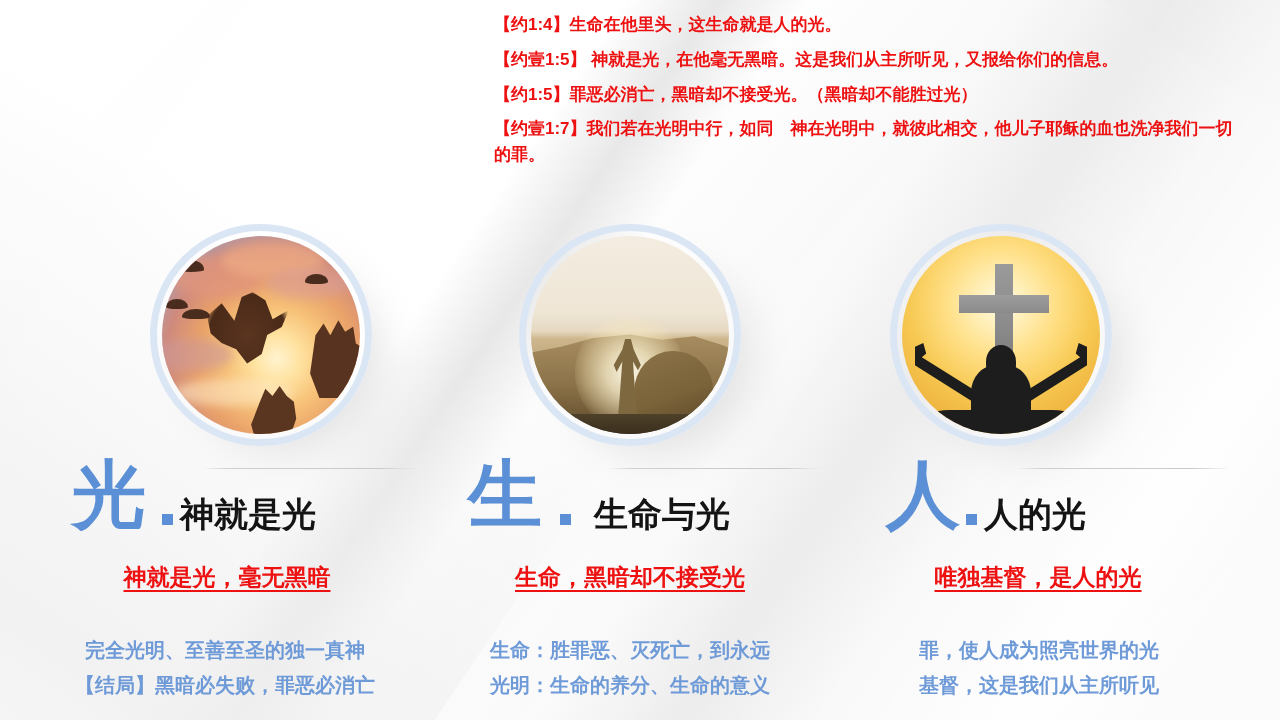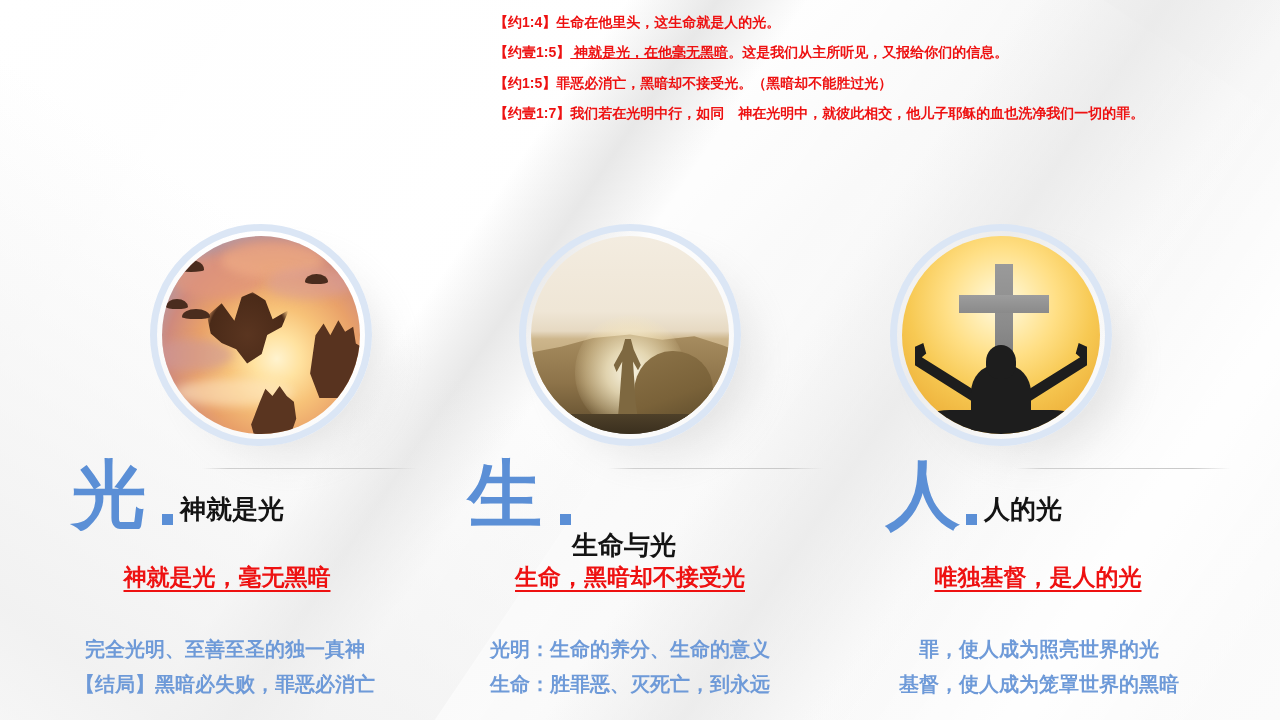--- a/index.html
+++ b/index.html
@@ -131,29 +131,28 @@
     white-space: nowrap;
   }
 
   
   #scripture {
     position: absolute;
     left: 494px;
     top: 12px;
     width: 742px;
     color: #ee1111;
-    font-size: 14px;
+    font-size: 17px;
     font-weight: bold;
     line-height: 1.52;
   }
   #scripture .verse {
     margin-bottom: 9px;
   }
   #scripture .u {
-    text-decoration: underline;
     margin-top: 17px;
   }
 
   
   .circle-wrap {
     position: absolute;
     top: 224px;
     width: 222px;
     height: 222px;
   }
@@ -364,28 +363,28 @@
     left: 148px;
     top: 52px;
     width: 11px;
     height: 11px;
     background: #5b8fd6;
   }
   .sub-title {
     position: absolute;
     left: 166px;
     top: 30px;
-    font-size: 26px;
+    font-size: 34px;
     font-weight: bold;
     color: #141414;
     white-space: nowrap;
   }
   .column.col2 .big-char { left: 48px; }
   .column.col2 .big-dot  { left: 140px; }
-  .column.col2 .sub-title{ left: 152px; margin-top: 36px; }
+  .column.col2 .sub-title{ left: 174px; }
   .column.col3 .big-char { left: 58px; }
   .column.col3 .big-dot  { left: 138px; }
   .column.col3 .sub-title{ left: 156px; }
 
   .red-head {
     margin-top: 28px;
     text-align: center;
     font-size: 23px;
     font-weight: bold;
     color: #ee1111;
@@ -393,21 +392,20 @@
     text-underline-offset: 5px;
     text-decoration-thickness: 2px;
   }
   .blue-lines {
     margin-top: 40px;
     text-align: center;
     font-size: 20px;
     font-weight: bold;
     color: #6e9ad8;
     line-height: 1.75;
-    font-family: Liberation Mono, monospace;
   }
   .blue-lines div { white-space: nowrap; }
 
   .column.col1 .red-head  { padding-left: 6px; }
   .column.col1 .blue-lines{ padding-left: 2px; }
   .column.col2 .blue-lines{ padding-left: 0; }
   .column.col3 .blue-lines{ padding-left: 2px; }
 </style>
 </head>
 <body>
@@ -502,32 +500,32 @@
 
   <div class="column col2">
     <div class="headrow">
       <div class="rule"></div>
       <div class="big-char">生</div>
       <div class="big-dot"></div>
       <div class="sub-title">生命与光</div>
     </div>
     <div class="red-head">生命，黑暗却不接受光</div>
     <div class="blue-lines">
+      <div>生命：胜罪恶、灭死亡，到永远</div>
       <div>光明：生命的养分、生命的意义</div>
-      <div>生命：胜罪恶、灭死亡，到永远</div>
     </div>
   </div>
 
   <div class="column col3">
     <div class="headrow">
       <div class="rule"></div>
       <div class="big-char">人</div>
       <div class="big-dot"></div>
       <div class="sub-title">人的光</div>
     </div>
     <div class="red-head">唯独基督，是人的光</div>
     <div class="blue-lines">
       <div>罪，使人成为照亮世界的光</div>
-      <div>基督，使人成为笼罩世界的黑暗</div>
+      <div>基督，这是我们从主所听见</div>
     </div>
   </div>
 
 </div>
 
 </body></html>

